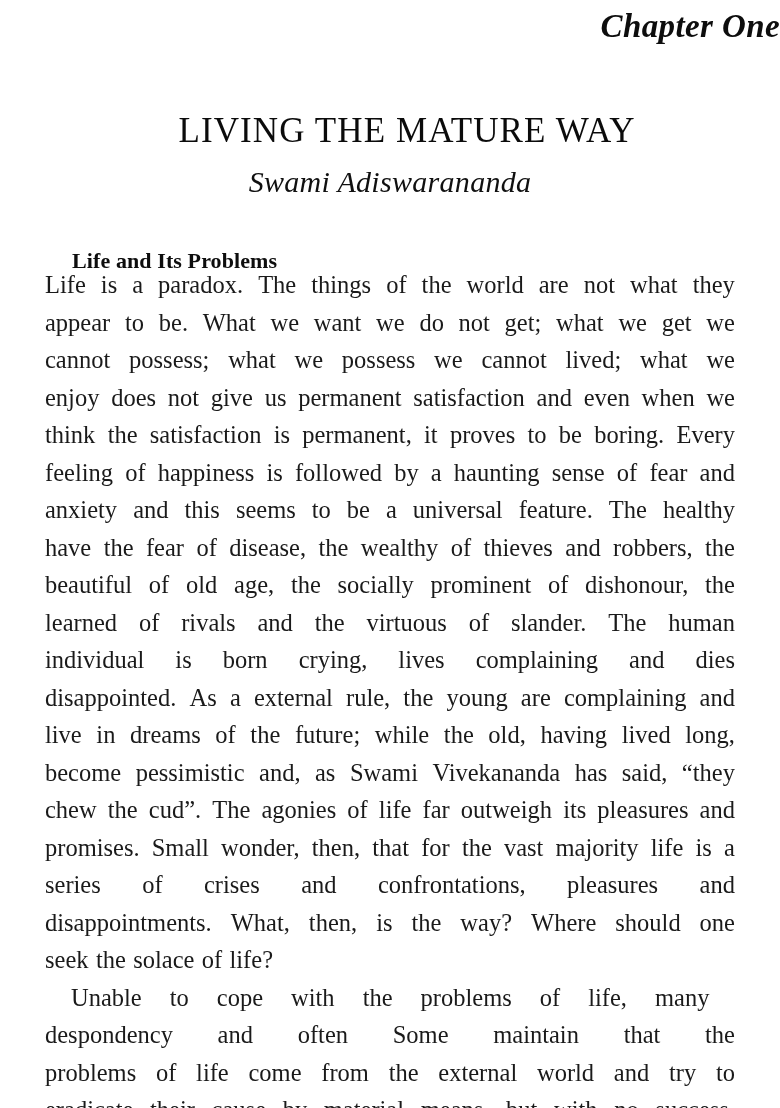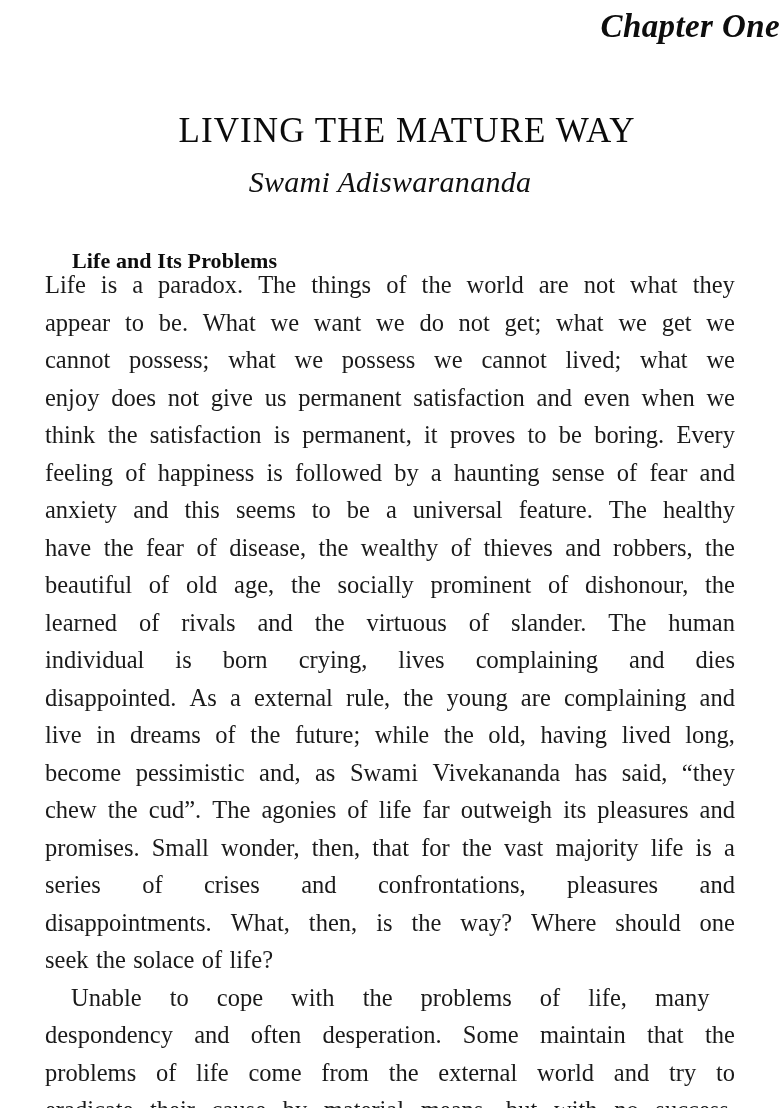--- a/index.html
+++ b/index.html
@@ -139,18 +139,18 @@
       <div class="tline justify"><span class="w">individual</span><span class="w">is</span><span class="w">born</span><span class="w">crying,</span><span class="w">lives</span><span class="w">complaining</span><span class="w">and</span><span class="w">dies</span></div>
       <div class="tline justify"><span class="w">disappointed.</span><span class="w">As</span><span class="w">a</span><span class="w">external</span><span class="w">rule,</span><span class="w">the</span><span class="w">young</span><span class="w">are</span><span class="w">complaining</span><span class="w">and</span></div>
       <div class="tline justify"><span class="w">live</span><span class="w">in</span><span class="w">dreams</span><span class="w">of</span><span class="w">the</span><span class="w">future;</span><span class="w">while</span><span class="w">the</span><span class="w">old,</span><span class="w">having</span><span class="w">lived</span><span class="w">long,</span></div>
       <div class="tline justify"><span class="w">become</span><span class="w">pessimistic</span><span class="w">and,</span><span class="w">as</span><span class="w">Swami</span><span class="w">Vivekananda</span><span class="w">has</span><span class="w">said,</span><span class="w">“they</span></div>
       <div class="tline justify"><span class="w">chew</span><span class="w">the</span><span class="w">cud”.</span><span class="w">The</span><span class="w">agonies</span><span class="w">of</span><span class="w">life</span><span class="w">far</span><span class="w">outweigh</span><span class="w">its</span><span class="w">pleasures</span><span class="w">and</span></div>
       <div class="tline justify"><span class="w">promises.</span><span class="w">Small</span><span class="w">wonder,</span><span class="w">then,</span><span class="w">that</span><span class="w">for</span><span class="w">the</span><span class="w">vast</span><span class="w">majority</span><span class="w">life</span><span class="w">is</span><span class="w">a</span></div>
       <div class="tline justify"><span class="w">series</span><span class="w">of</span><span class="w">crises</span><span class="w">and</span><span class="w">confrontations,</span><span class="w">pleasures</span><span class="w">and</span></div>
       <div class="tline justify"><span class="w">disappointments.</span><span class="w">What,</span><span class="w">then,</span><span class="w">is</span><span class="w">the</span><span class="w">way?</span><span class="w">Where</span><span class="w">should</span><span class="w">one</span></div>
       <div class="tline ragged"><span class="w">seek</span><span class="w">the</span><span class="w">solace</span><span class="w">of</span><span class="w">life?</span></div>
       <div class="tline justify indent"><span class="w">Unable</span><span class="w">to</span><span class="w">cope</span><span class="w">with</span><span class="w">the</span><span class="w">problems</span><span class="w">of</span><span class="w">life,</span><span class="w">many</span><span class="w">give</span><span class="w">in</span><span class="w">to</span></div>
-      <div class="tline justify"><span class="w">despondency</span><span class="w">and</span><span class="w">often</span><span class="w">desperation.</span><span class="w">Some</span><span class="w">maintain</span><span class="w">that</span><span class="w">the</span></div>
+      <div class="tline justify"><span class="w">despondency</span><span class="w">and</span><span class="w">often</span><span class="w">Some</span><span class="w">maintain</span><span class="w">that</span><span class="w">the</span></div>
       <div class="tline justify"><span class="w">problems</span><span class="w">of</span><span class="w">life</span><span class="w">come</span><span class="w">from</span><span class="w">the</span><span class="w">external</span><span class="w">world</span><span class="w">and</span><span class="w">try</span><span class="w">to</span></div>
       <div class="tline justify"><span class="w">eradicate</span><span class="w">their</span><span class="w">cause</span><span class="w">by</span><span class="w">material</span><span class="w">means,</span><span class="w">but</span><span class="w">with</span><span class="w">no</span><span class="w">success.</span></div>
     </div>
 
 </div>
 
 </body></html>

